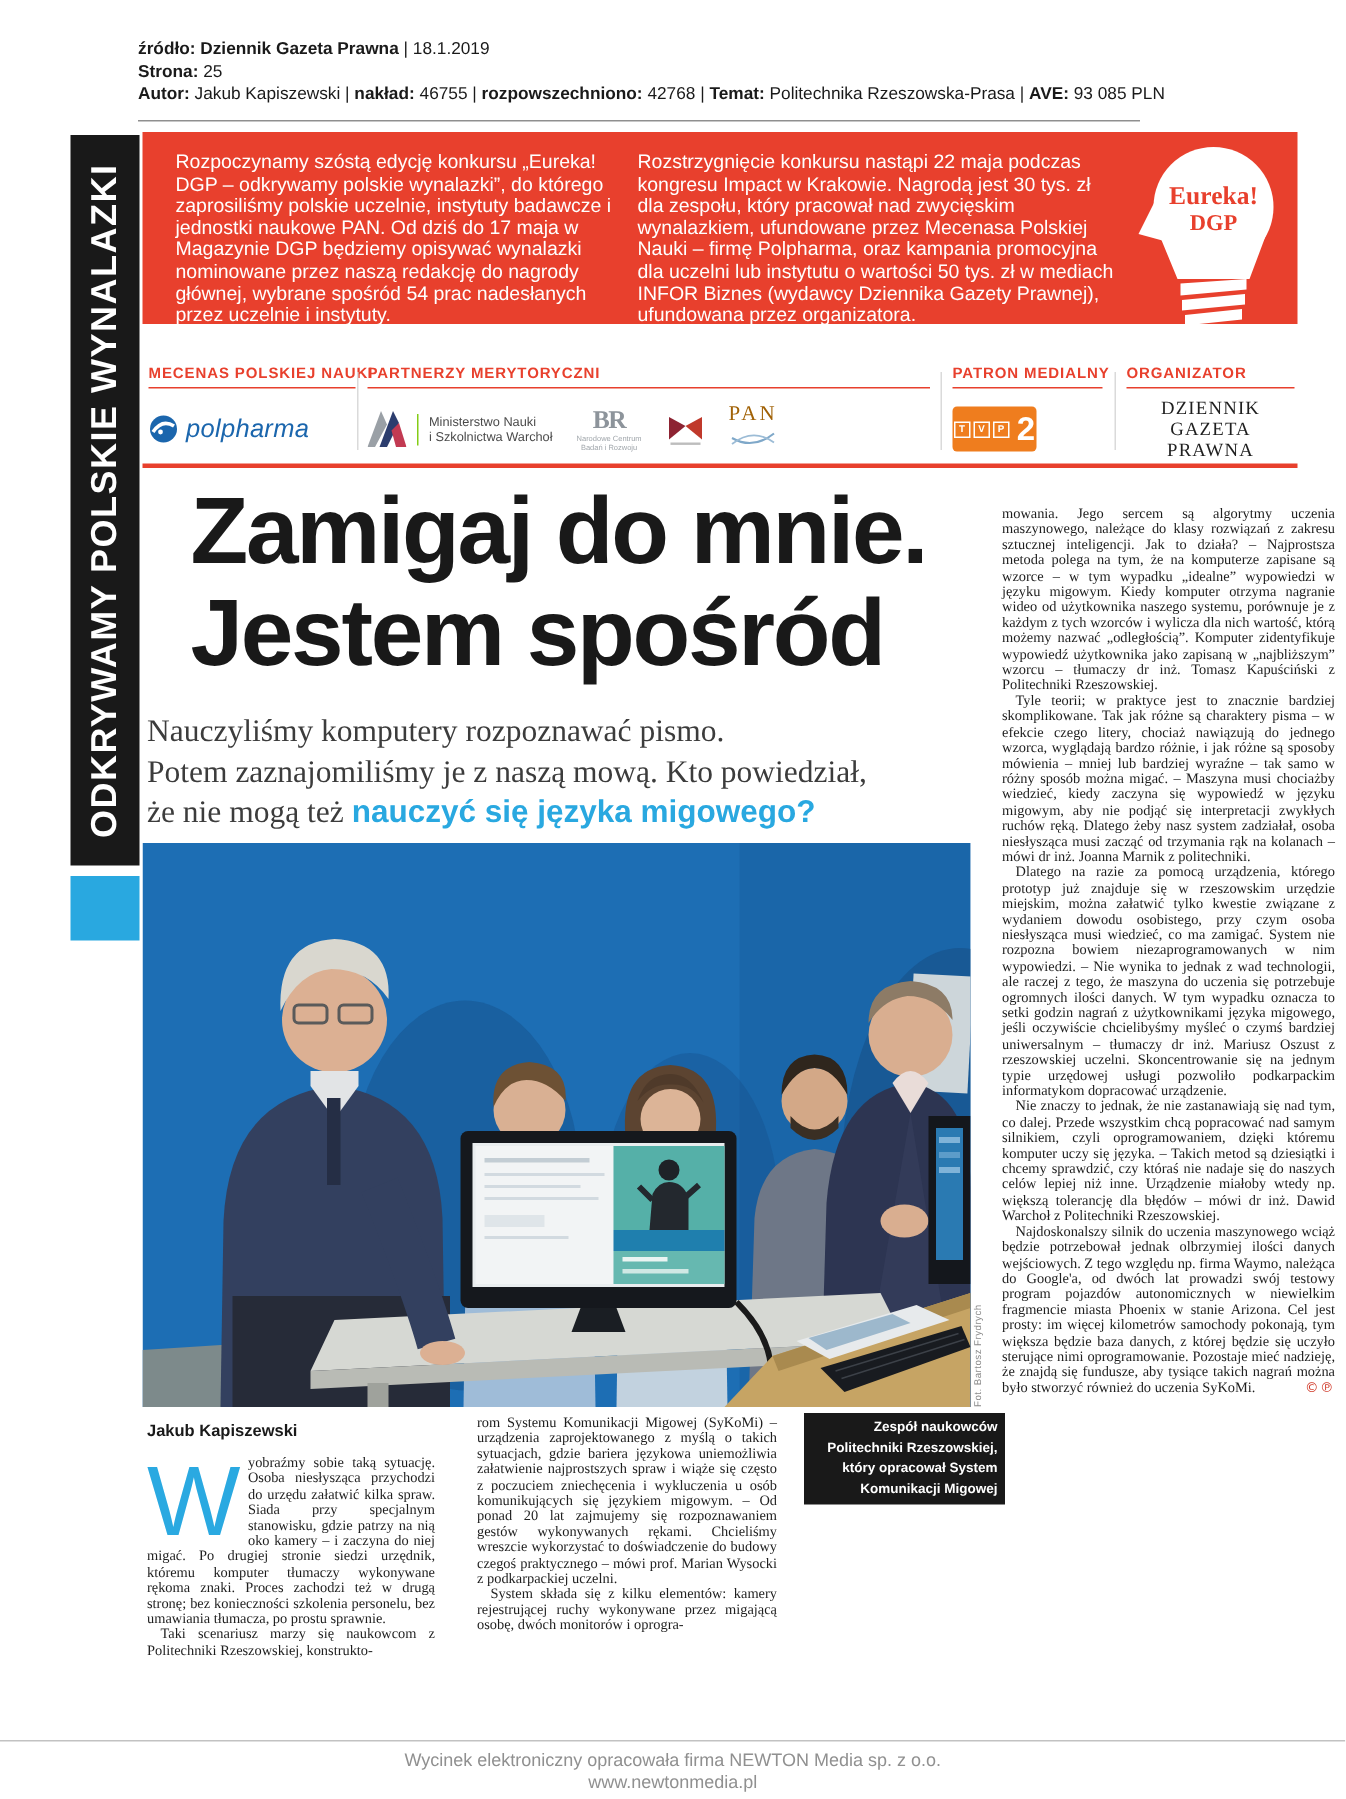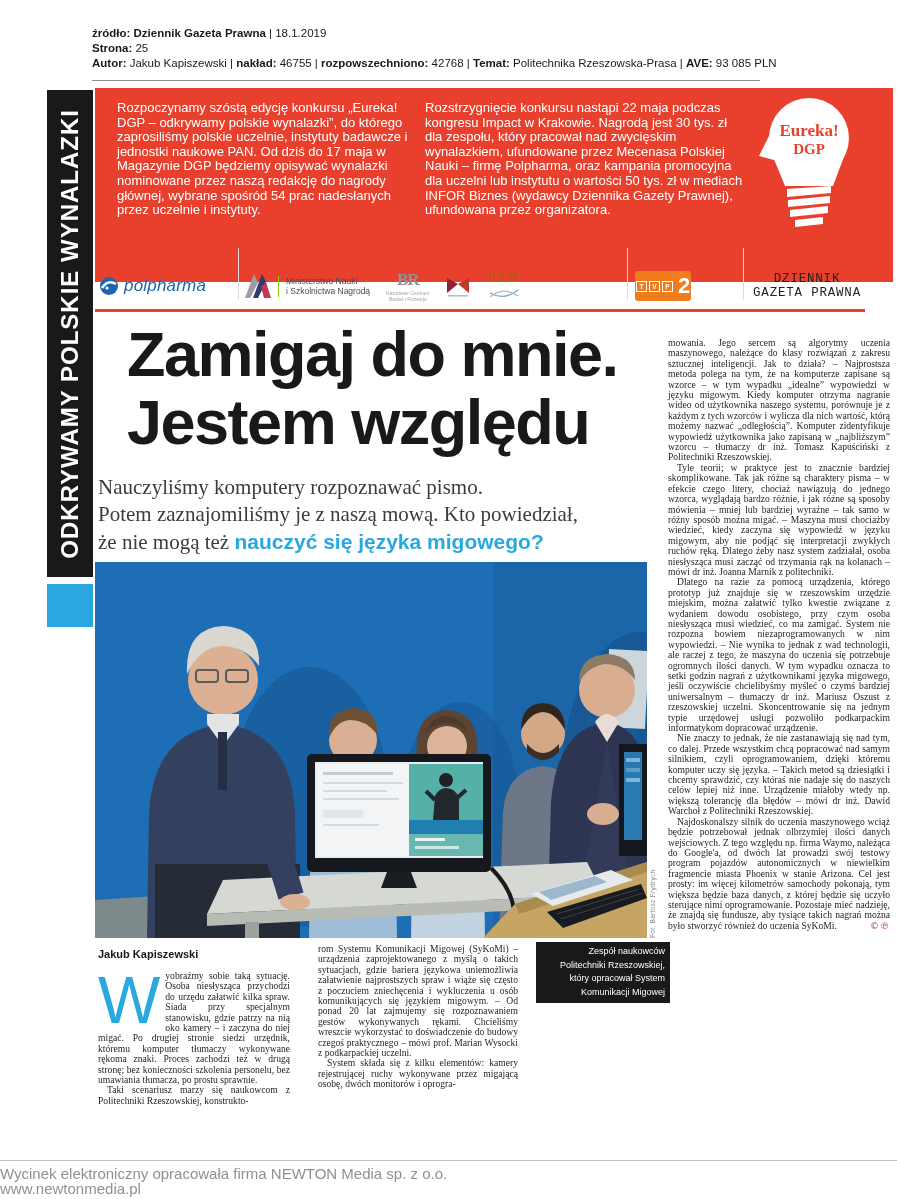--- a/index.html
+++ b/index.html
@@ -12,21 +12,21 @@
   .meta-divider { position:absolute; left:92px; top:80px; width:668px; height:1px; background:#8f8f8f; }
 
   
   .vbar { position:absolute; left:47px; top:90px; width:46px; height:487px; background:#191919;
           display:flex; align-items:center; justify-content:center; }
   .vbar span { writing-mode:vertical-rl; transform:rotate(180deg); color:#fff; font-weight:bold;
                font-size:24px; letter-spacing:1px; white-space:nowrap; }
   .vsquare { position:absolute; left:47px; top:584px; width:46px; height:43px; background:#29a8e0; }
 
   
-  .banner { position:absolute; left:95px; top:88px; width:770px; height:194px; background:#e8402d;padding-left:28px; }
+  .banner { position:absolute; left:95px; top:88px; width:770px; height:128px; background:#e8402d; }
   .banner .t1 { position:absolute; left:22px; top:13px; width:302px; font-size:13px; line-height:14.6px; color:#fff; }
   .banner .t2 { position:absolute; left:330px; top:13px; width:318px; font-size:13px; line-height:14.6px; color:#ffffff; }
   .eureka { position:absolute; left:662px; top:6px; width:104px; height:142px; }
   .eureka svg { position:absolute; left:0; top:0; }
   .eureka .txt { position:absolute; left:6px; top:28px; width:92px; text-align:center; color:#e8402d;
                  font-family:"Liberation Serif",serif; font-weight:bold; line-height:1.1; }
   .eureka .l1 { font-size:17px; } .eureka .l2 { font-size:15px; }
 
   
   .sponsors { position:absolute; left:95px; top:242px; width:770px; height:66px; }
@@ -44,54 +44,54 @@
   .ncbr { text-align:center; }
   .ncbr .glyph { font-family:"Liberation Serif",serif; font-size:17px; font-weight:bold; color:#8d949b; letter-spacing:-1px; }
   .ncbr .cap { font-size:5px; line-height:6px; color:#a0a6ab; }
   .panlogo { text-align:center; }
   .panlogo .ptx { font-family:"Liberation Serif",serif; font-size:14px; letter-spacing:2px; color:#a16207; }
   .tvp { width:56px; height:30px; background:#ef7d1e; border-radius:3px; display:flex; align-items:center;
          justify-content:center; gap:2px; }
   .tvp .bx { width:9px; height:9px; border:1px solid #fff; color:#fff; font-size:6.5px; font-weight:bold;
              display:flex; align-items:center; justify-content:center; }
   .tvp .two { color:#fff; font-size:22px; font-weight:bold; margin-left:3px; }
-  .dgp { text-align:center; font-family:Liberation Mono, monospace; font-size:12.5px; line-height:14px;
+  .dgp { text-align:center; font-family:Liberation Serif, serif; font-size:12.5px; line-height:14px;
          letter-spacing:0.8px; color:#1f1f1f; width:100%; }
   .redrule { position:absolute; left:95px; top:309px; width:770px; height:3px; background:#e8402d; }
 
   
   .headline { position:absolute; left:95px; top:320px; width:565px; font-weight:bold; font-size:63px;
               line-height:68px; letter-spacing:-1.5px; color:#191919;margin-left:32px; }
   .subhead { position:absolute; left:98px; top:474px; width:560px; font-family:"Liberation Serif",serif;
              font-size:21px; line-height:27px; color:#3c3c3c; }
   .subhead .accent { font-family:"Liberation Sans",sans-serif; font-weight:bold; color:#29a8e0; }
 
   
   .photo { position:absolute; left:95px; top:562px; width:552px; height:376px; }
   .credit { position:absolute; left:649px; top:854px; height:84px; writing-mode:vertical-rl;
             transform:rotate(180deg); font-size:6.5px; color:#8a8a8a; letter-spacing:0.3px; }
   .caption { position:absolute; left:536px; top:942px; width:124px; background:#191919; color:#fff;
-             font-size:9px; font-weight:normal; line-height:13.5px; text-align:right; padding:3px 5px 4px; }
+             font-size:9px; font-weight:bold; line-height:13.5px; text-align:right; padding:3px 5px 4px; }
 
   
   .byline { position:absolute; left:98px; top:948px; font-size:11px; font-weight:bold; color:#191919; }
   .bodycol { position:absolute; font-family:"Liberation Serif",serif; font-size:9.6px; line-height:10.4px;
              text-align:justify; color:#1e1e1e; }
   .bodycol p { margin:0; }
   .bodycol p.ind { text-indent:9px; }
   .col1 { left:98px; top:971px; width:192px; }
   .col2 { left:318px; top:944px; width:200px; }
   .col3 { left:668px; top:338px; width:222px; }
   .dropcap { float:left; font-family:"Liberation Sans",sans-serif; font-size:66px; line-height:52px;
              color:#2aa9e1; margin:3px 5px 0 0; }
   .endmark { color:#d03a2a; float:right; letter-spacing:1px; font-family:"DejaVu Sans",sans-serif; font-size:9px; }
 
   
   .footer-line { position:absolute; left:0; top:1160px; width:897px; height:1px; background:#c2c2c2; }
-  .footer { position:absolute; left:0; top:1166px; width:897px; text-align:left; font-size:15px;
+  .footer { position:absolute; left:0; top:1166px; width:897px; text-align:center; font-size:12px;
             line-height:15px; color:#909090; }
 </style>
 </head>
 <body>
 
 <div id="page">
 
   <div class="meta">
     <div><span class="b">źródło: Dziennik Gazeta Prawna</span><span> | 18.1.2019</span></div>
     <div><span class="b">Strona:</span><span> 25</span></div>
@@ -148,21 +148,21 @@
       <div class="rline"></div>
       <div class="logos">
         <div class="mnisw">
           <svg width="26" height="24" viewBox="0 0 26 24">
             <polygon points="0,24 9,0 13,9 5,24" fill="#9aa0a6"></polygon>
             <polygon points="8,24 17,0 21,8 13,24" fill="#2c3d6e"></polygon>
             <polygon points="16,13 21,8 26,24 19,24" fill="#c23a52"></polygon>
           </svg>
           <div class="mtxt">
             <div>Ministerstwo Nauki</div>
-            <div>i Szkolnictwa Nagrodą</div>
+            <div>i Szkolnictwa Warchoł</div>
           </div>
         </div>
         <div class="ncbr">
           <div class="glyph">BR</div>
           <div class="cap">Narodowe Centrum</div>
           <div class="cap">Badań i Rozwoju</div>
         </div>
         <svg width="26" height="24" viewBox="0 0 26 24">
           <polygon points="2,4 13,10 2,19" fill="#8d2332"></polygon>
           <polygon points="24,4 13,10 24,19" fill="#c0392b"></polygon>
@@ -201,21 +201,21 @@
           <div>DZIENNIK</div>
           <div>GAZETA PRAWNA</div>
         </div>
       </div>
     </div>
   </div>
   <div class="redrule"></div>
 
   <div class="headline">
     <div>Zamigaj do mnie.</div>
-    <div>Jestem względu</div>
+    <div>Jestem spośród</div>
   </div>
   <div class="subhead">
     <div>Nauczyliśmy komputery rozpoznawać pismo.</div>
     <div>Potem zaznajomiliśmy je z naszą mową. Kto powiedział,</div>
     <div><span>że nie mogą też </span><span class="accent">nauczyć się języka migowego?</span></div>
   </div>
 
   <div class="photo">
     <svg width="552" height="376" viewBox="0 0 552 376">
       <rect width="552" height="376" fill="#1d6eb4"></rect>

